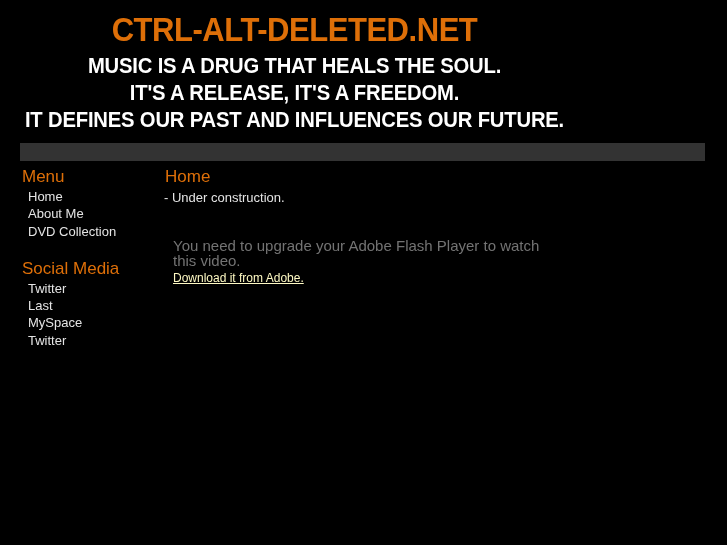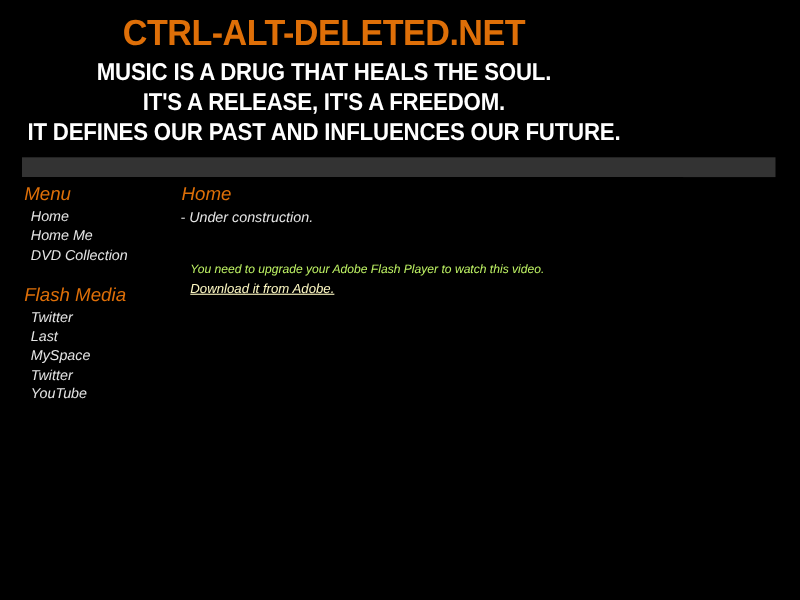--- a/index.html
+++ b/index.html
@@ -60,21 +60,20 @@
     height: 18px;
     background: #333333;
   }
 
   
   #page {
     position: relative;
     width: 621px;
     height: 375px;
     background: #000000;
-    font-style: italic;
   }
 
   
   #sidebar {
     position: absolute;
     left: 0px;
     top: 0px;
     width: 150px;
     padding-left: 22px;
     padding-top: 5px;
@@ -126,22 +125,22 @@
     font-size: 13px;
     line-height: 17px;
     margin: 2px 0 8px 4px;
   }
   #flash-box {
     margin-top: 32px;
     margin-left: 13px;
     width: 380px;
   }
   #flash-message {
-    color: #bef264;
-    font-size: 11px;
+    color: #737373;
+    font-size: 15px;
     line-height: 15px;
     margin: 0;
   }
   #flash-link {
     display: inline-block;
     color: #fef9c3;
     font-size: 12px;
     line-height: 15px;
     text-decoration: underline;
     margin-top: 1px;
@@ -164,43 +163,40 @@
 <div id="page">
 
   <div id="sidebar">
 
     <div class="side-heading">Menu</div>
     <ul class="side-list">
       <li>
           <a href="#" class="side-link">Home</a>
         </li>
       <li>
-          <a href="#" class="side-link">Home Me</a>
+          <a href="#" class="side-link">About Me</a>
         </li>
       <li>
           <a href="#" class="side-link">DVD Collection</a>
         </li>
     </ul>
 
-    <div class="side-heading" id="social-heading">Flash Media</div>
+    <div class="side-heading" id="social-heading">Social Media</div>
     <ul class="side-list">
       <li>
           <a href="#" class="side-link">Twitter</a>
         </li>
       <li>
           <a href="#" class="side-link">Last</a>
         </li>
       <li>
           <a href="#" class="side-link">MySpace</a>
         </li>
       <li>
           <a href="#" class="side-link">Twitter</a>
-        </li>
-      <li>
-          <a href="#" class="side-link">YouTube</a>
         </li>
     </ul>
 
   </div>
 
   <div id="content">
     <div id="content-title">Home</div>
     <div id="content-sub">- Under construction.</div>
 
     <div id="flash-box">

